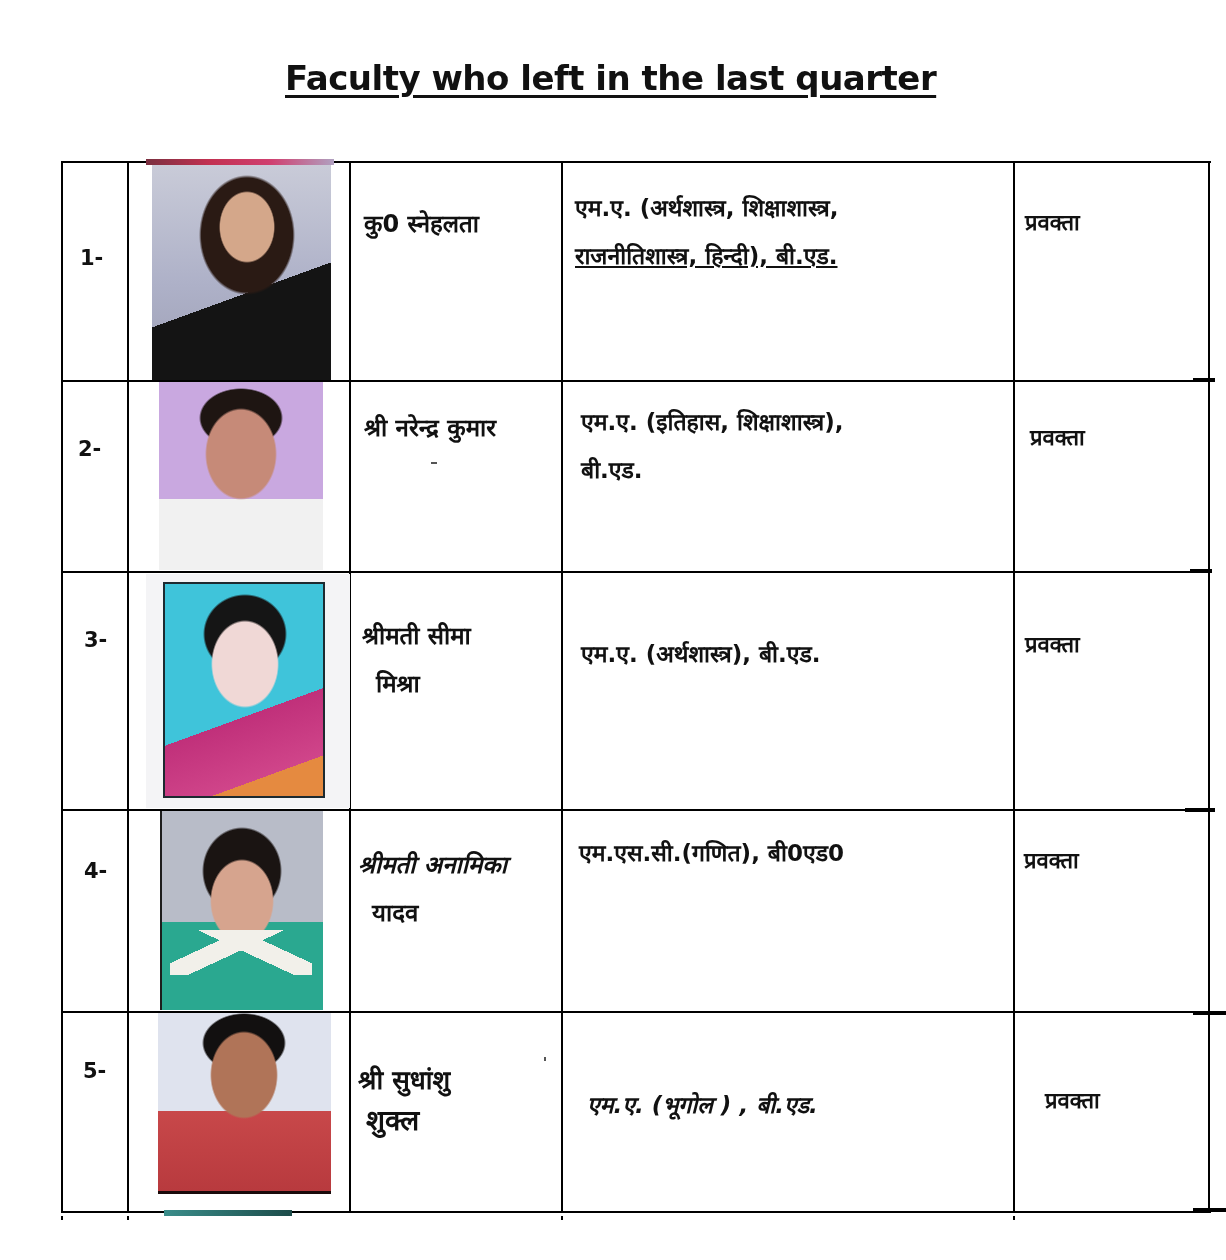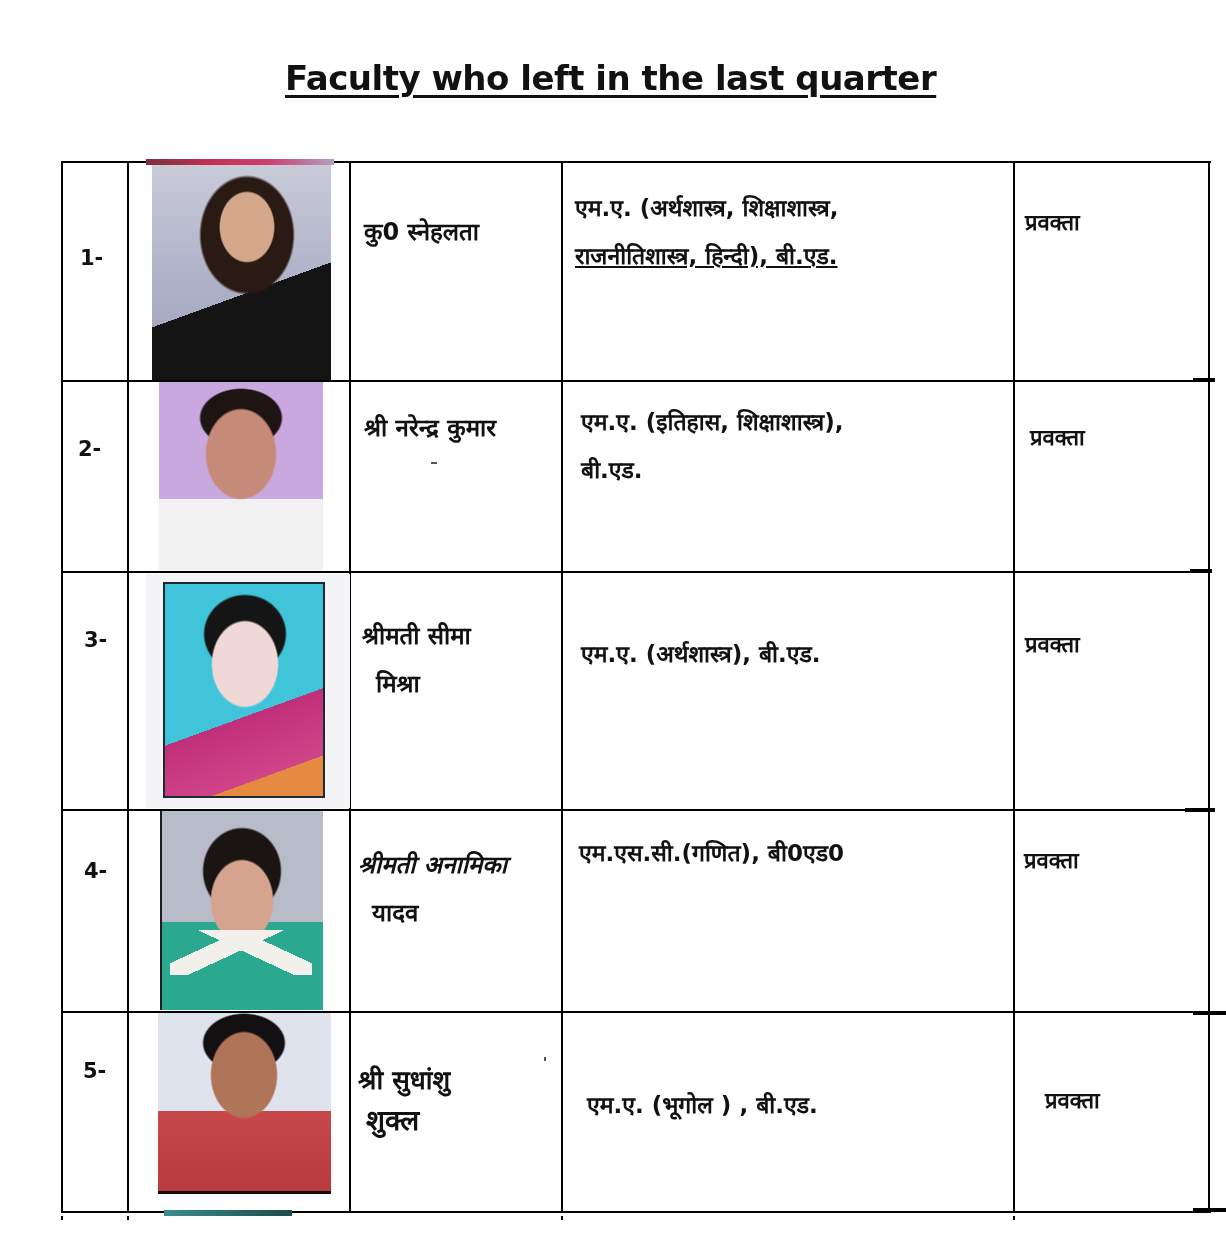--- a/index.html
+++ b/index.html
@@ -56,21 +56,21 @@
 
 <div>
   <div class="cell-text num" style="left:80px; top:246px;">1-</div>
   <div class="photo" style="left:146px; top:159px; width:188px; height:6px; background:linear-gradient(90deg,#7a3040,#c23050,#d04070,#b0a0c0);"></div>
   <div class="photo" style="left:152px; top:165px; width:179px; height:215px;
        background:
          radial-gradient(ellipse 28px 36px at 95px 62px, #d4a78a 0 95%, transparent 100%),
          radial-gradient(ellipse 48px 60px at 95px 70px, #2a1a14 0 95%, transparent 100%),
          linear-gradient(160deg, transparent 0 58%, #141414 58%),
          linear-gradient(180deg, #c9cbd8 0%, #aeb1c8 55%, #9d9fb4 100%);"></div>
-  <div class="cell-text name" style="left:364px; top:208px;text-align:right;">कु0 स्नेहलता</div>
+  <div class="cell-text name" style="left:364px; top:200px;text-align:right;">कु0 स्नेहलता</div>
   <div class="cell-text qual" style="left:575px; top:187px;">एम.ए. (अर्थशास्त्र, शिक्षाशास्त्र,</div>
   <div class="cell-text qual" style="left:575px; top:235px;text-decoration:underline;">राजनीतिशास्त्र, हिन्दी),   बी.एड.</div>
   <div class="cell-text desig" style="left:1025px; top:206px;">प्रवक्ता</div>
 </div>
 
 <div>
   <div class="cell-text num" style="left:78px; top:437px;">2-</div>
   <div class="photo" style="left:159px; top:382px; width:164px; height:188px;
        background:
          radial-gradient(ellipse 36px 46px at 82px 72px, #c68a78 0 95%, transparent 100%),
@@ -124,15 +124,15 @@
   <div class="cell-text num" style="left:83px; top:1059px;">5-</div>
   <div class="photo" style="left:158px; top:1013px; width:173px; height:178px; border-bottom:3px solid #1a0a0a;
        background:
          radial-gradient(ellipse 34px 44px at 86px 62px, #b07458 0 95%, transparent 100%),
          radial-gradient(ellipse 42px 30px at 86px 30px, #121010 0 95%, transparent 100%),
          linear-gradient(180deg, transparent 0 55%, #c8484a 55%, #b83a3e 100%),
          #dfe3ee;"></div>
   <div class="cell-text name" style="left:358px; top:1056px; font-family: 'DejaVu Serif', serif; font-size: 26px;">श्री सुधांशु</div>
   <div class="cell-text name" style="left:366px; top:1097px; font-family: 'DejaVu Serif', serif; font-size: 28px;">शुक्ल</div>
   <div style="position:absolute; left:544px; top:1057px; width:2px; height:4px; background:#555;"></div>
-  <div class="cell-text qual" style="left:587px; top:1084px;">एम.ए.  (भूगोल ) , बी.एड.</div>
+  <div class="cell-text qual" style="left:587px; top:1084px;font-style:italic;">एम.ए.  (भूगोल ) , बी.एड.</div>
   <div class="cell-text desig" style="left:1045px; top:1084px;">प्रवक्ता</div>
 </div>
 
 </body></html>

